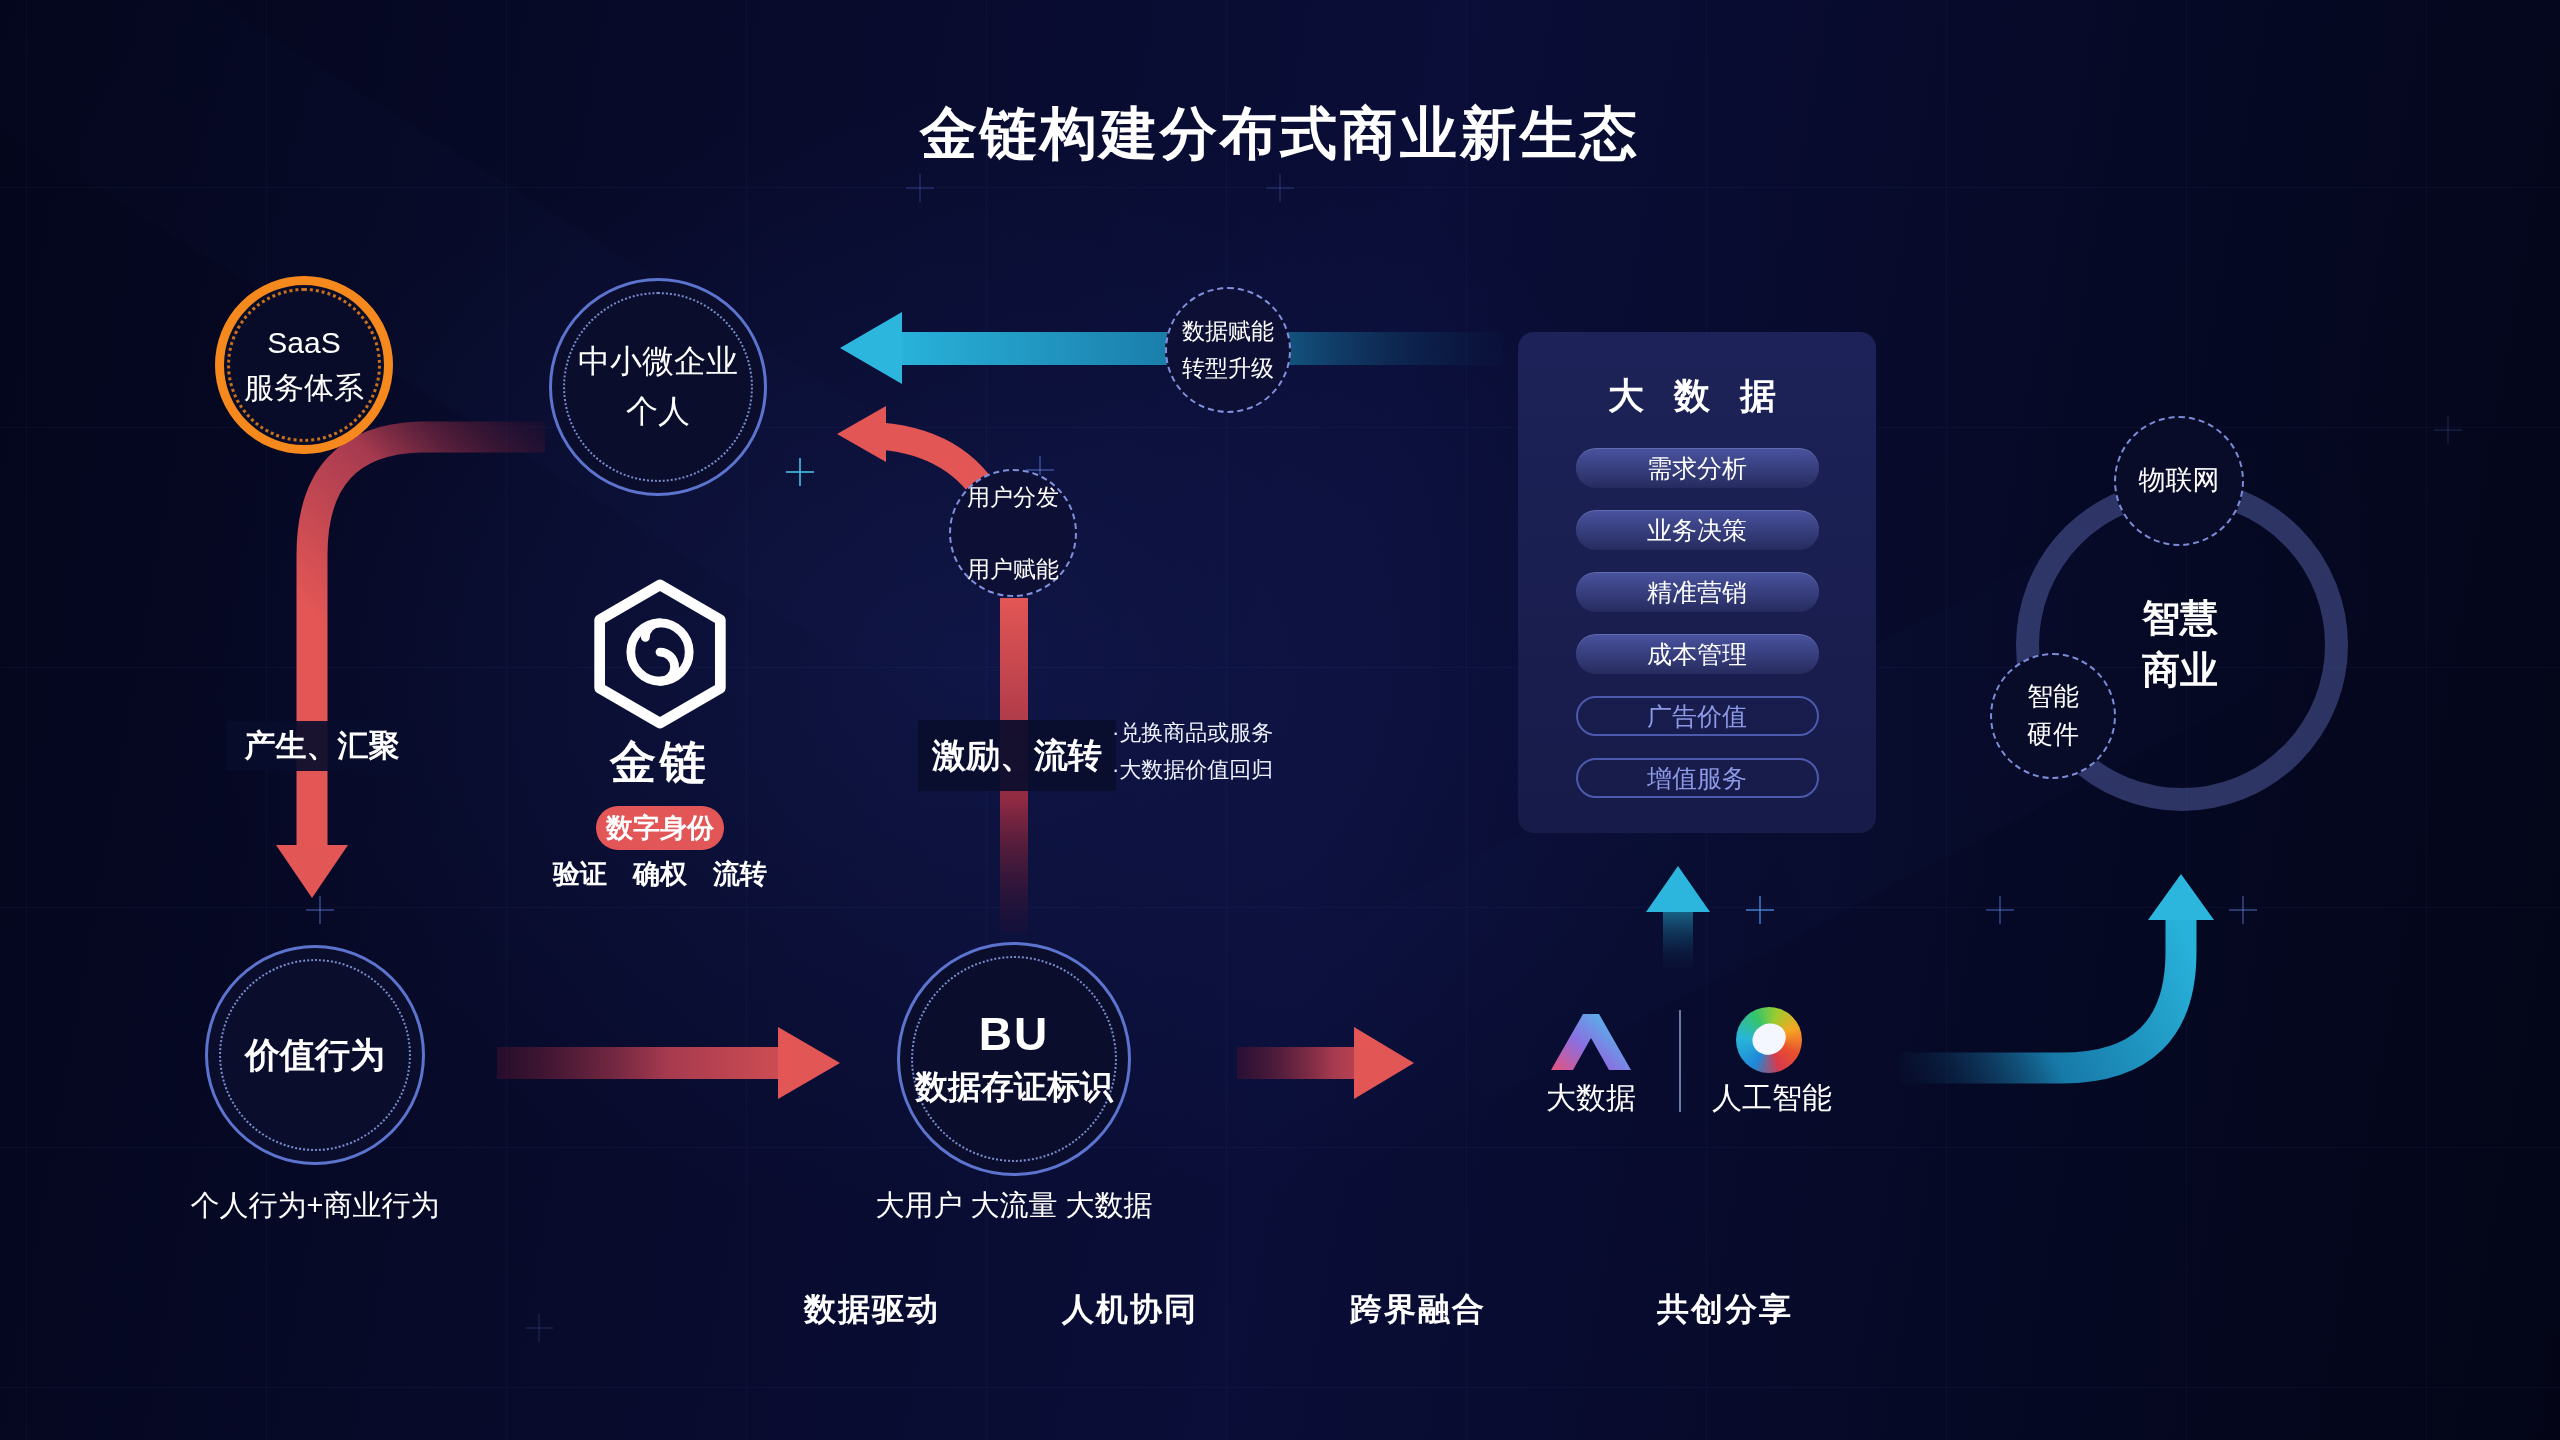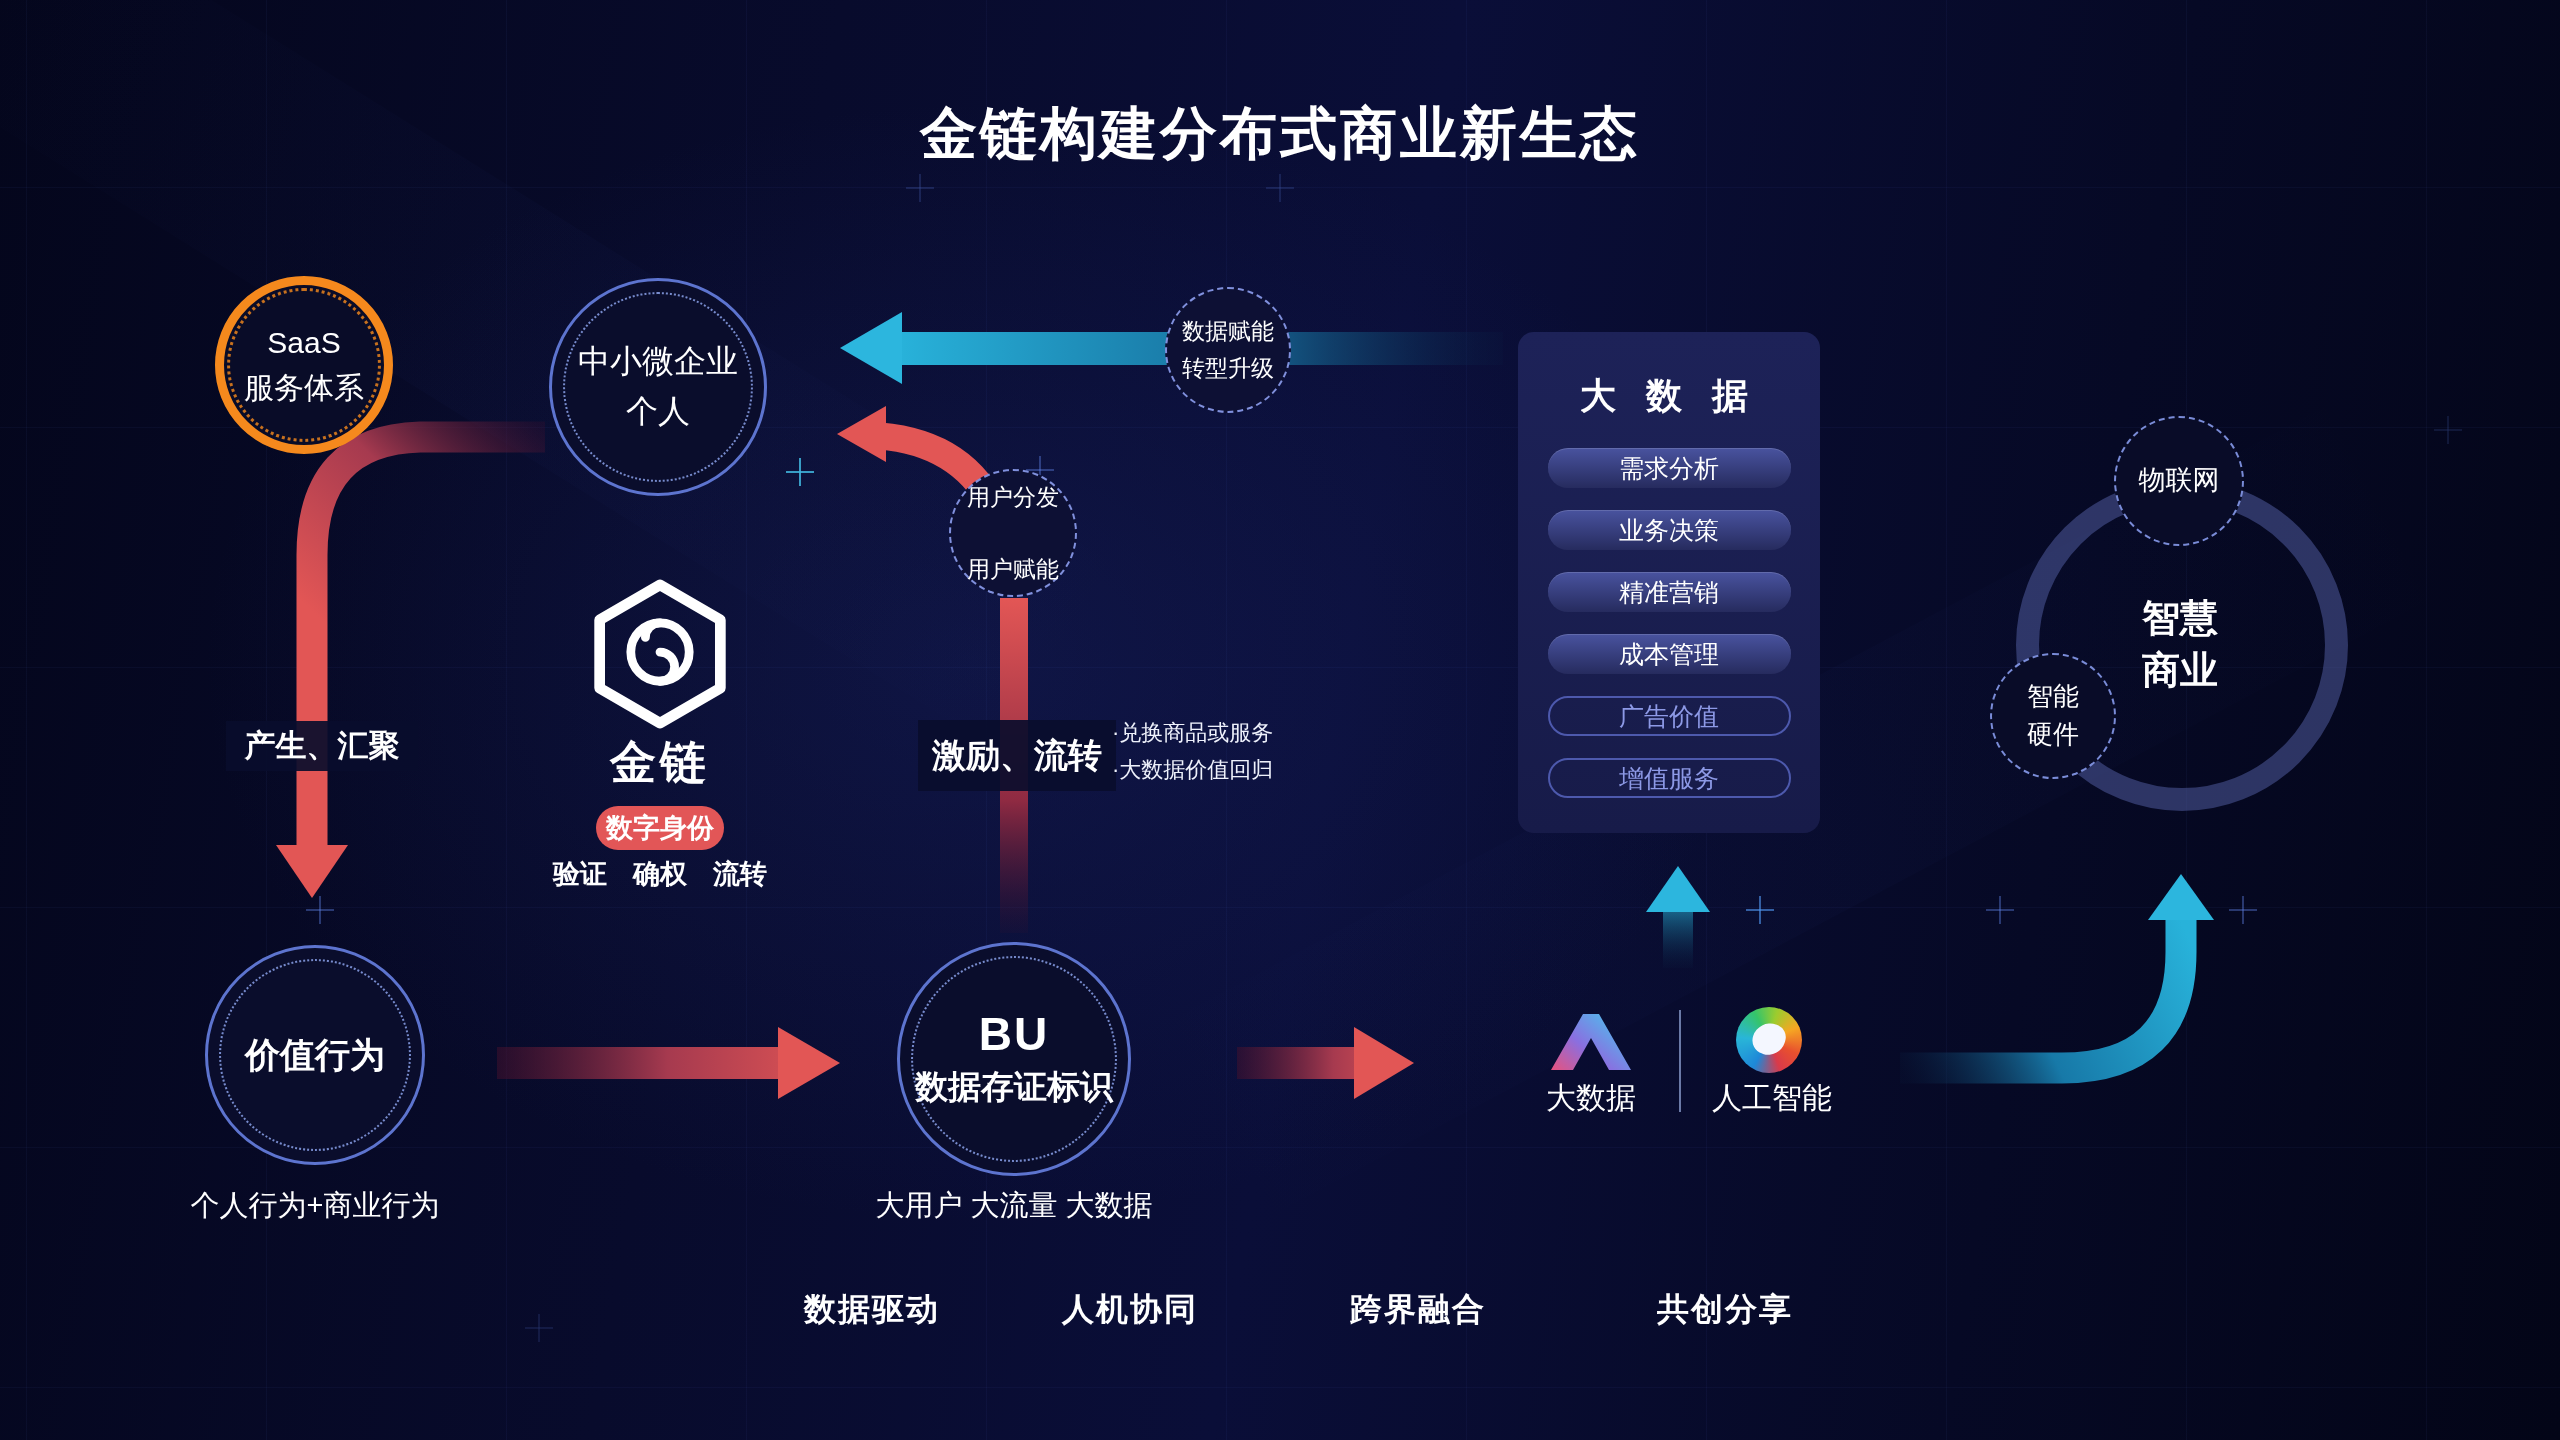--- a/index.html
+++ b/index.html
@@ -56,21 +56,21 @@
     background:#e25657;text-align:center;line-height:44px;font-size:27px;font-weight:600;}
   .brand-feats{position:absolute;left:540px;top:856px;width:240px;display:flex;justify-content:center;gap:26px;
     font-size:27px;font-weight:600;}
 
   .flow-label{position:absolute;display:flex;align-items:center;justify-content:center;
     background:rgba(9,13,44,.92);font-weight:700;}
   .lbl-produce{left:226px;top:721px;width:192px;height:50px;font-size:31px;}
   .lbl-incentive{left:918px;top:720px;width:198px;height:71px;font-size:34px;}
   .notes{position:absolute;left:1112px;top:714px;font-size:22px;line-height:1.7;color:#eef1fb;}
 
-  .panel{position:absolute;left:1518px;top:332px;width:302px;height:501px;border-radius:16px;
+  .panel{position:absolute;left:1518px;top:332px;width:358px;height:501px;border-radius:16px;
     background:linear-gradient(180deg,#1d2258 0%,#171b49 100%);}
   .panel::before{content:'';position:absolute;left:0;right:0;top:-9px;height:44px;border-radius:16px;
     background:#2b3169;z-index:-1;}
   .panel-title{padding-top:40px;text-align:center;font-size:36px;font-weight:700;letter-spacing:10px;}
   .pill{width:243px;height:40px;margin:0 auto;border-radius:21px;display:flex;align-items:center;justify-content:center;
     font-size:25px;font-weight:500;box-sizing:border-box;}
   .pill.filled{background:linear-gradient(180deg,#49539f 0%,#262b5e 100%);box-shadow:inset 0 1px 0 rgba(255,255,255,.14);}
   .pill.outlined{border:2px solid #4d59ad;color:#8d99e6;}
   .pill-list{margin-top:27px;display:flex;flex-direction:column;gap:22px;}
 

